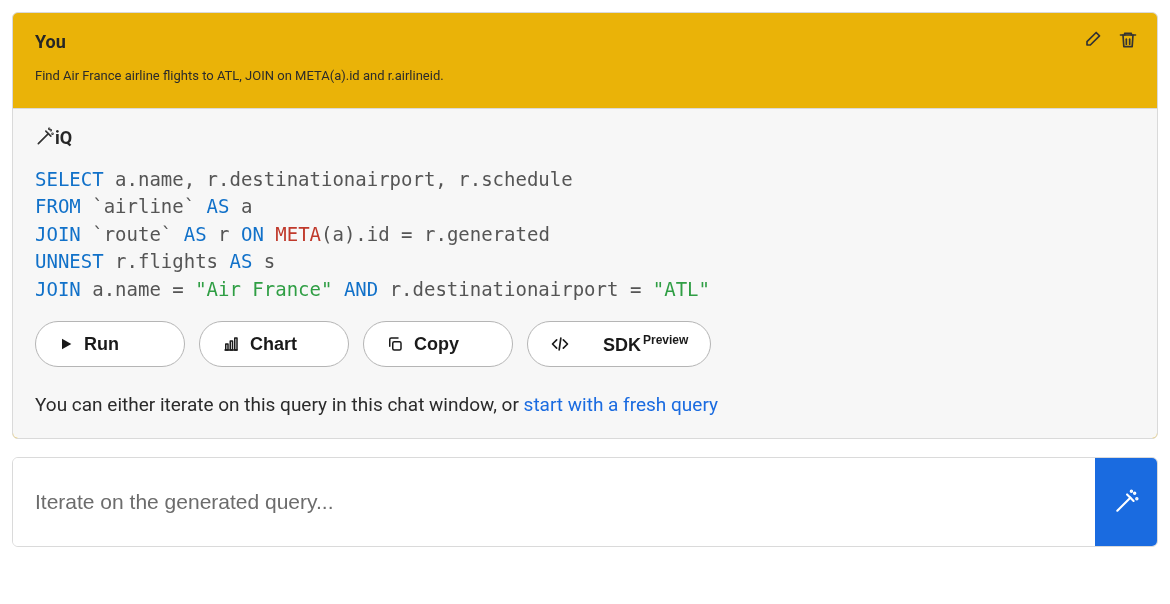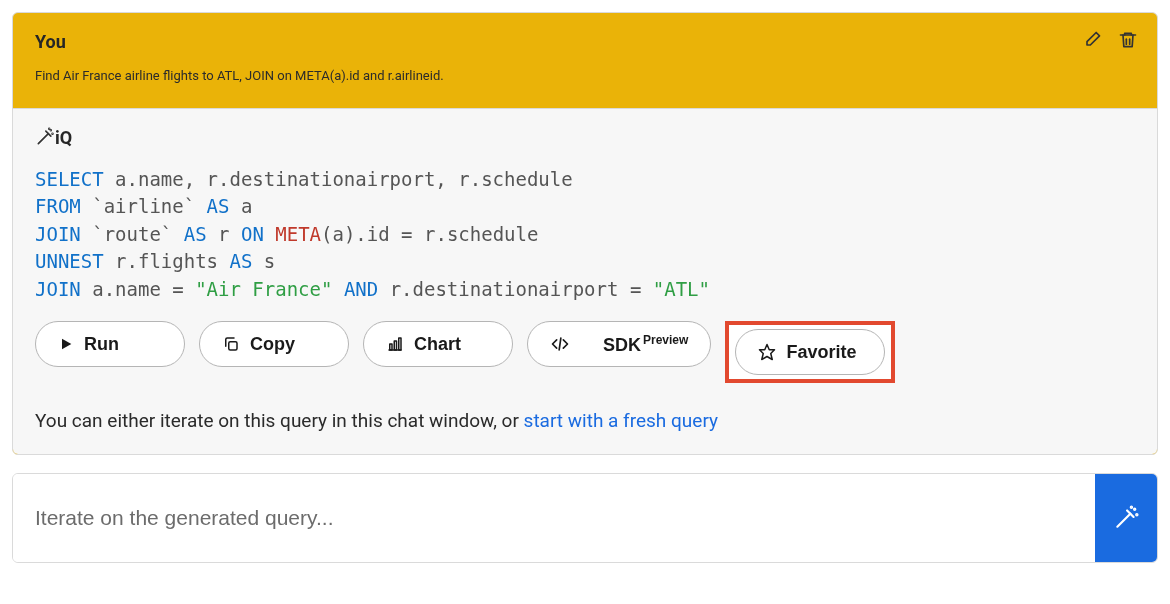--- a/index.html
+++ b/index.html
@@ -187,73 +187,63 @@
             <circle cx="19" cy="4" r="0.5"></circle>
             <circle cx="21" cy="8" r="0.5"></circle>
             <circle cx="17" cy="2" r="0.5"></circle>
           </svg>
       </span>
       <span>iQ</span>
     </div>
 
     <div class="code"><span class="kw">SELECT</span><span> a.name, r.destinationairport, r.schedule</span>
 <span class="kw">FROM</span><span> `airline` </span><span class="kw">AS</span><span> a</span>
-<span class="kw">JOIN</span><span> `route` </span><span class="kw">AS</span><span> r </span><span class="kw">ON</span><span> </span><span class="fn">META</span><span>(a).id = r.schedule</span>
+<span class="kw">JOIN</span><span> `route` </span><span class="kw">AS</span><span> r </span><span class="kw">ON</span><span> </span><span class="fn">META</span><span>(a).id = r.generated</span>
 <span class="kw">UNNEST</span><span> r.flights </span><span class="kw">AS</span><span> s</span>
 <span class="kw">JOIN</span><span> a.name = </span><span class="str">"Air France"</span><span> </span><span class="kw">AND</span><span> r.destinationairport = </span><span class="str">"ATL"</span></div>
 
     <div class="btn-row">
       <button class="btn">
         <span>
           <svg width="16" height="16" viewBox="0 0 24 24" fill="#1a1a1a">
               <path d="M6 4l14 8-14 8V4z"></path>
             </svg>
         </span>
         <span>Run</span>
-      </button>
-      <button class="btn">
-        <span>
-          <svg width="18" height="18" viewBox="0 0 24 24" fill="none" stroke="#1a1a1a" stroke-width="2" stroke-linecap="round" stroke-linejoin="round">
-              <rect x="9" y="9" width="11" height="11" rx="2"></rect>
-              <path d="M5 15V6a2 2 0 0 1 2-2h9"></path>
-            </svg>
-        </span>
-        <span>Copy</span>
       </button>
       <button class="btn">
         <span>
           <svg width="18" height="18" viewBox="0 0 24 24" fill="none" stroke="#1a1a1a" stroke-width="2" stroke-linecap="round" stroke-linejoin="round">
               <path d="M4 20h16"></path>
               <rect x="5" y="12" width="3" height="8"></rect>
               <rect x="11" y="8" width="3" height="12"></rect>
               <rect x="17" y="4" width="3" height="16"></rect>
             </svg>
         </span>
         <span>Chart</span>
       </button>
+      <button class="btn">
+        <span>
+          <svg width="18" height="18" viewBox="0 0 24 24" fill="none" stroke="#1a1a1a" stroke-width="2" stroke-linecap="round" stroke-linejoin="round">
+              <rect x="9" y="9" width="11" height="11" rx="2"></rect>
+              <path d="M5 15V6a2 2 0 0 1 2-2h9"></path>
+            </svg>
+        </span>
+        <span>Copy</span>
+      </button>
       <button class="btn sdk">
         <span>
           <svg width="20" height="20" viewBox="0 0 24 24" fill="none" stroke="#1a1a1a" stroke-width="2" stroke-linecap="round" stroke-linejoin="round">
               <path d="M8 7l-5 5 5 5"></path>
               <path d="M16 7l5 5-5 5"></path>
               <path d="M13 5l-2 14"></path>
             </svg>
         </span>
         <span><span>SDK</span><span class="sup">Preview</span></span>
       </button>
-      <span class="highlight-box">
-        <button class="btn">
-          <span>
-            <svg width="18" height="18" viewBox="0 0 24 24" fill="none" stroke="#1a1a1a" stroke-width="2" stroke-linecap="round" stroke-linejoin="round">
-                <polygon points="12 2 15 9 22 9 17 14 19 22 12 18 5 22 7 14 2 9 9 9 12 2"></polygon>
-              </svg>
-          </span>
-          <span>Favorite</span>
-        </button>
-      </span>
     </div>
 
     <div class="footer-line">
       <span>You can either iterate on this query in this chat window, or </span><a href="#">start with a fresh query</a>
     </div>
   </div>
 </div>
 
 <div class="input-card">
   <input type="text" placeholder="Iterate on the generated query..." style="">

